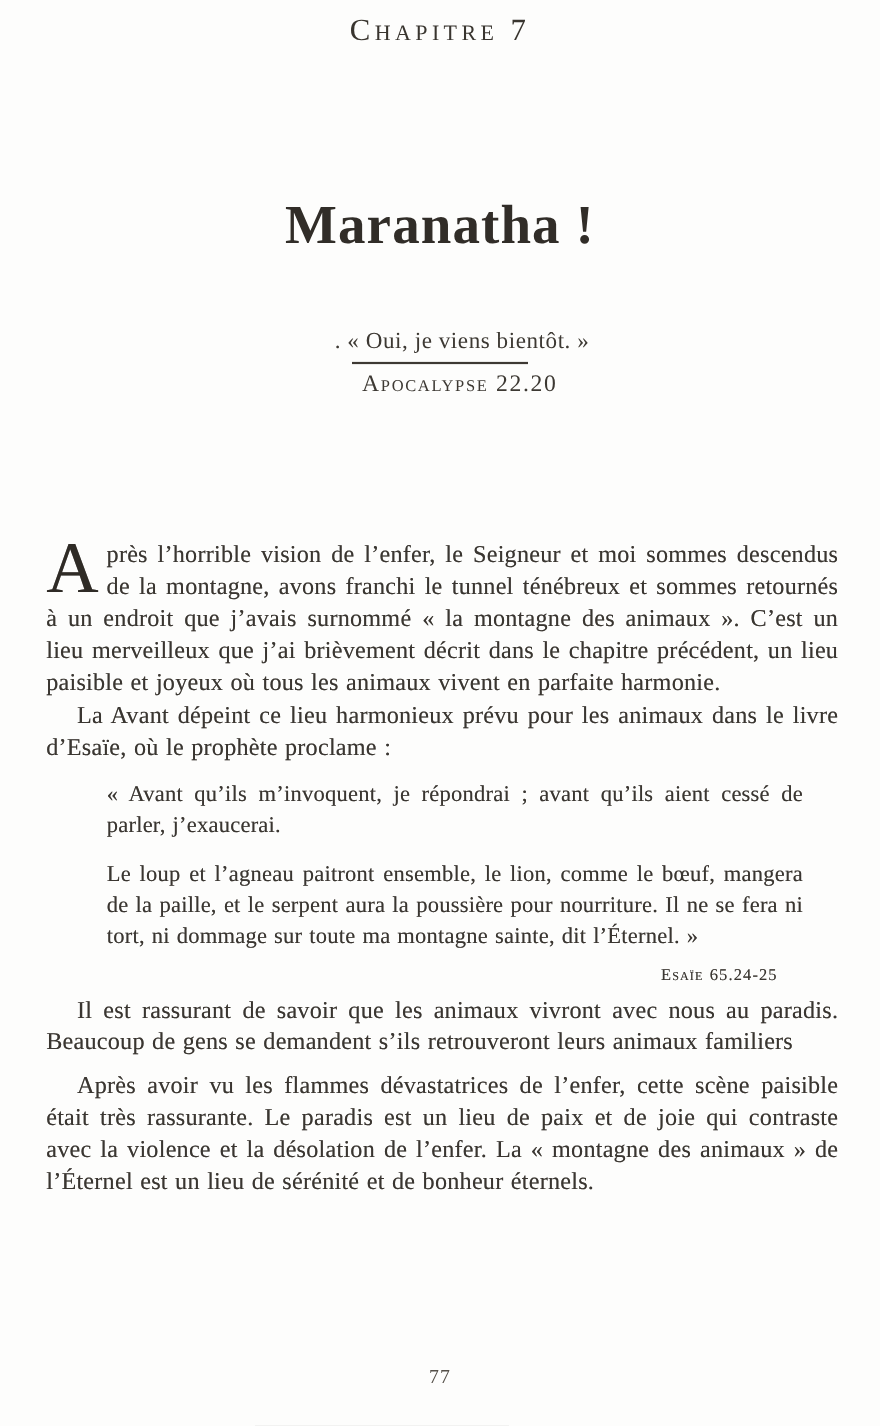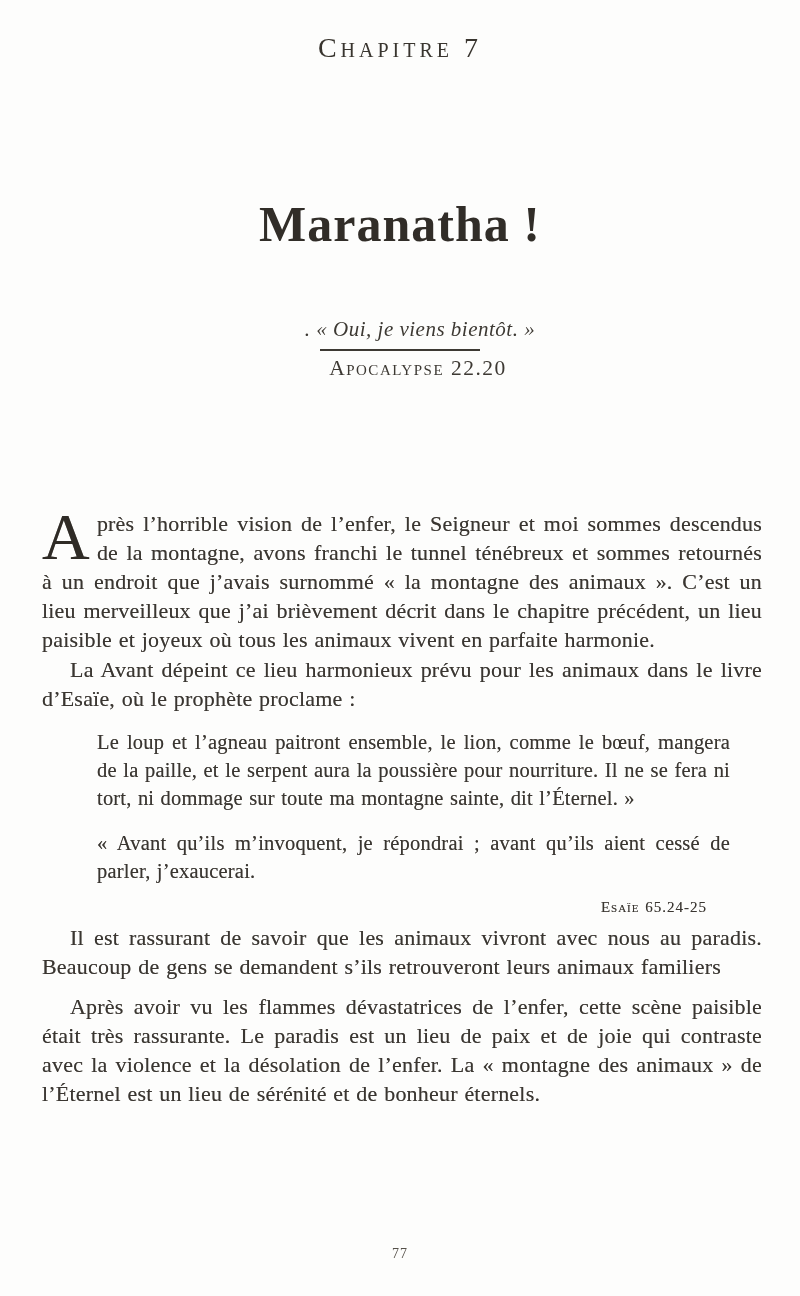--- a/index.html
+++ b/index.html
@@ -12,42 +12,41 @@
     width: 800px;
     height: 1296px;
     margin: 0 auto;
     background: #fdfdfc;
     color: #3a3631;
     font-family: "Liberation Serif", "DejaVu Serif", serif;
     overflow: hidden;
     box-sizing: border-box;
   }
   .chapter-label {
-    padding-top: 32px;
+    padding-top: 12px;
     text-align: center;
     font-variant: small-caps;
     font-size: 28px;
     letter-spacing: 4px;
     color: #39352f;
   }
   .chapter-title {
     margin: 134px 0 0 0;
     text-align: center;
     font-weight: bold;
     font-size: 50px;
     line-height: 1.05;
     letter-spacing: 1px;
     color: #312d28;
   }
   .epigraph {
     margin-top: 66px;
     text-align: center;
   }
   .epigraph-quote {
-    font-style: italic;
     font-size: 21px;
     letter-spacing: 0.5px;
     color: #3d3933;
     padding-left: 40px;
   }
   .epigraph-rule {
     width: 160px;
     height: 2px;
     margin: 7px auto 5px auto;
     background: #3d3933;
@@ -106,21 +105,21 @@
   }
   .after-quote {
     margin-top: 11px !important;
   }
   .page-number {
     position: absolute;
     bottom: 34px;
     left: 0;
     width: 100%;
     text-align: center;
-    font-size: 14px;
+    font-size: 18px;
     letter-spacing: 1px;
     color: #555049;
   }
 </style>
 </head>
 <body>
 
 <div class="page">
 
   <div class="chapter-label">Chapitre 7</div>
@@ -135,22 +134,22 @@
 
   <div class="body-text">
 
     <p>
       <span class="drop-cap">A</span><span>près l’horrible vision de l’enfer, le Seigneur et moi sommes descendus de la montagne, avons franchi le tunnel ténébreux et sommes retournés à un endroit que j’avais surnommé « la montagne des animaux ». C’est un lieu merveilleux que j’ai brièvement décrit dans le chapitre précédent, un lieu paisible et joyeux où tous les animaux vivent en parfaite harmonie.</span>
     </p>
 
     <p class="para-indent">La Avant dépeint ce lieu harmonieux prévu pour les animaux dans le livre d’Esaïe, où le prophète proclame :</p>
 
     <div class="scripture">
+      <p>« Avant qu’ils m’invoquent, je répondrai ; avant qu’ils aient cessé de parler, j’exaucerai.</p>
       <p>Le loup et l’agneau paitront ensemble, le lion, comme le bœuf, mangera de la paille, et le serpent aura la poussière pour nourriture. Il ne se fera ni tort, ni dommage sur toute ma montagne sainte, dit l’Éternel. »</p>
-      <p>« Avant qu’ils m’invoquent, je répondrai ; avant qu’ils aient cessé de parler, j’exaucerai.</p>
     </div>
 
     <div class="scripture-attribution">Esaïe 65.24-25</div>
 
     <p class="para-indent">Il est rassurant de savoir que les animaux vivront avec nous au paradis. Beaucoup de gens se demandent s’ils retrouveront leurs animaux familiers</p>
 
     <p class="para-indent after-quote">Après avoir vu les flammes dévastatrices de l’enfer, cette scène paisible était très rassurante. Le paradis est un lieu de paix et de joie qui contraste avec la violence et la désolation de l’enfer. La « montagne des animaux » de l’Éternel est un lieu de sérénité et de bonheur éternels.</p>
 
   </div>
 

